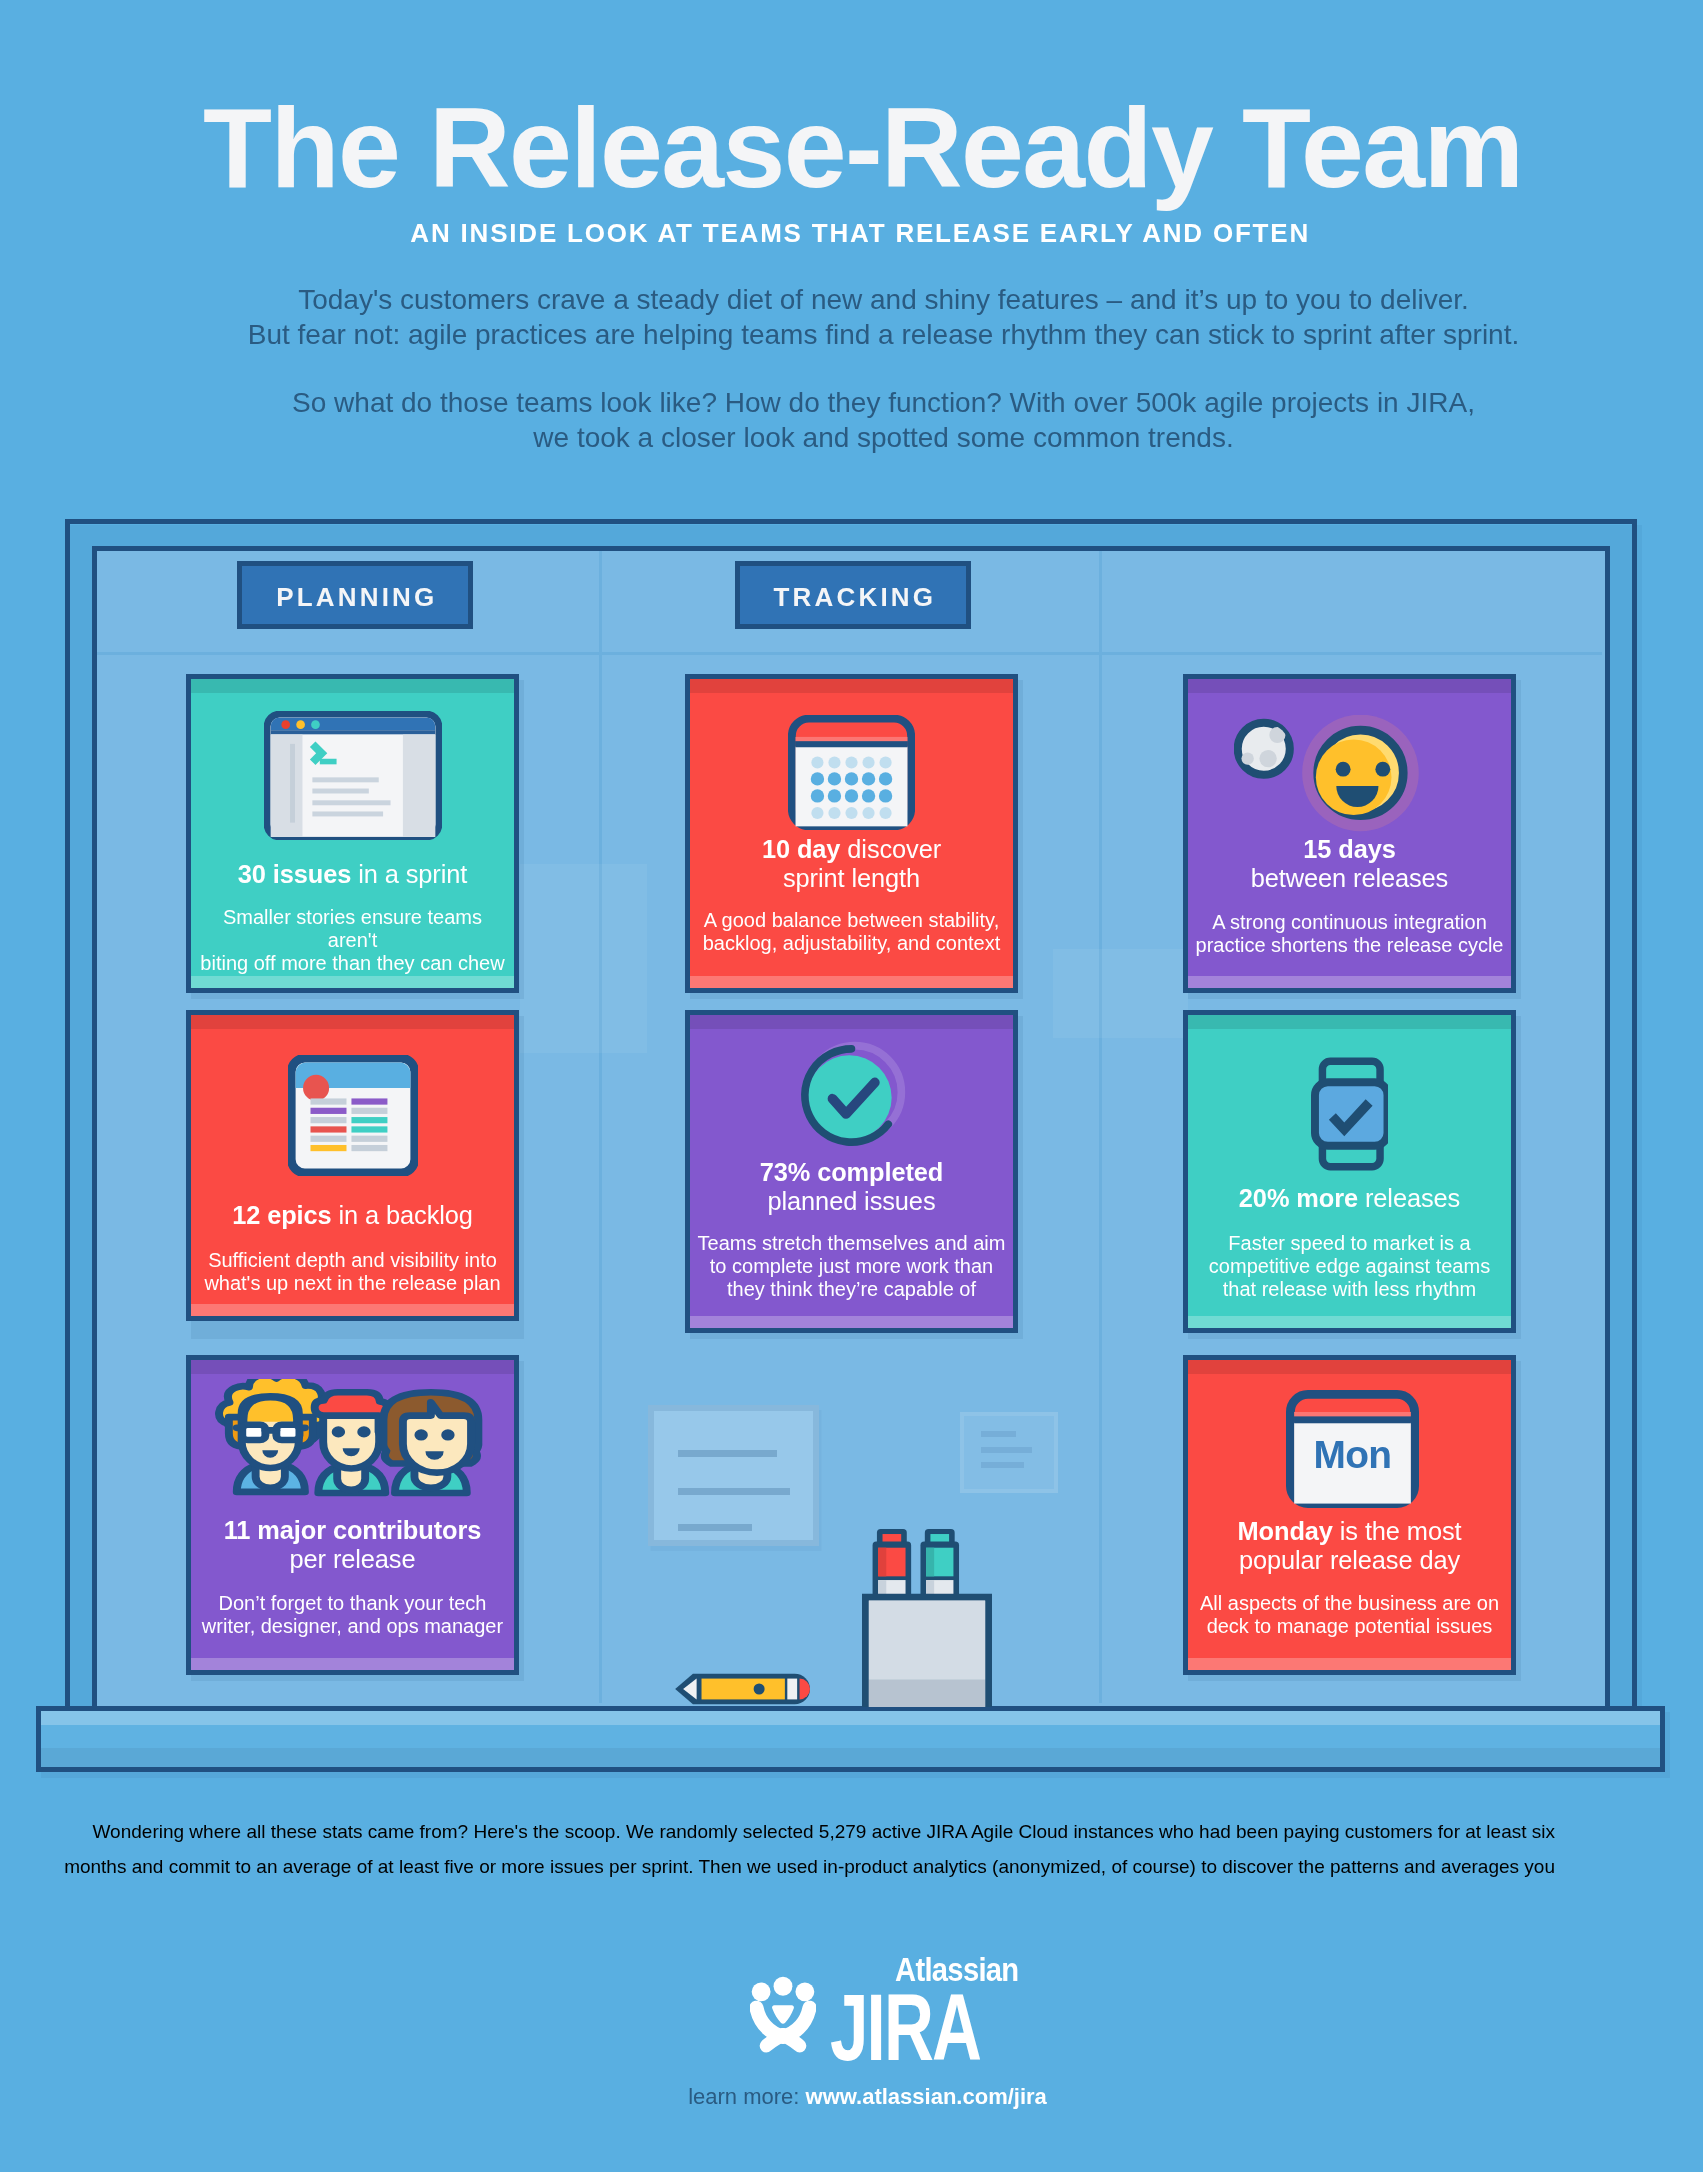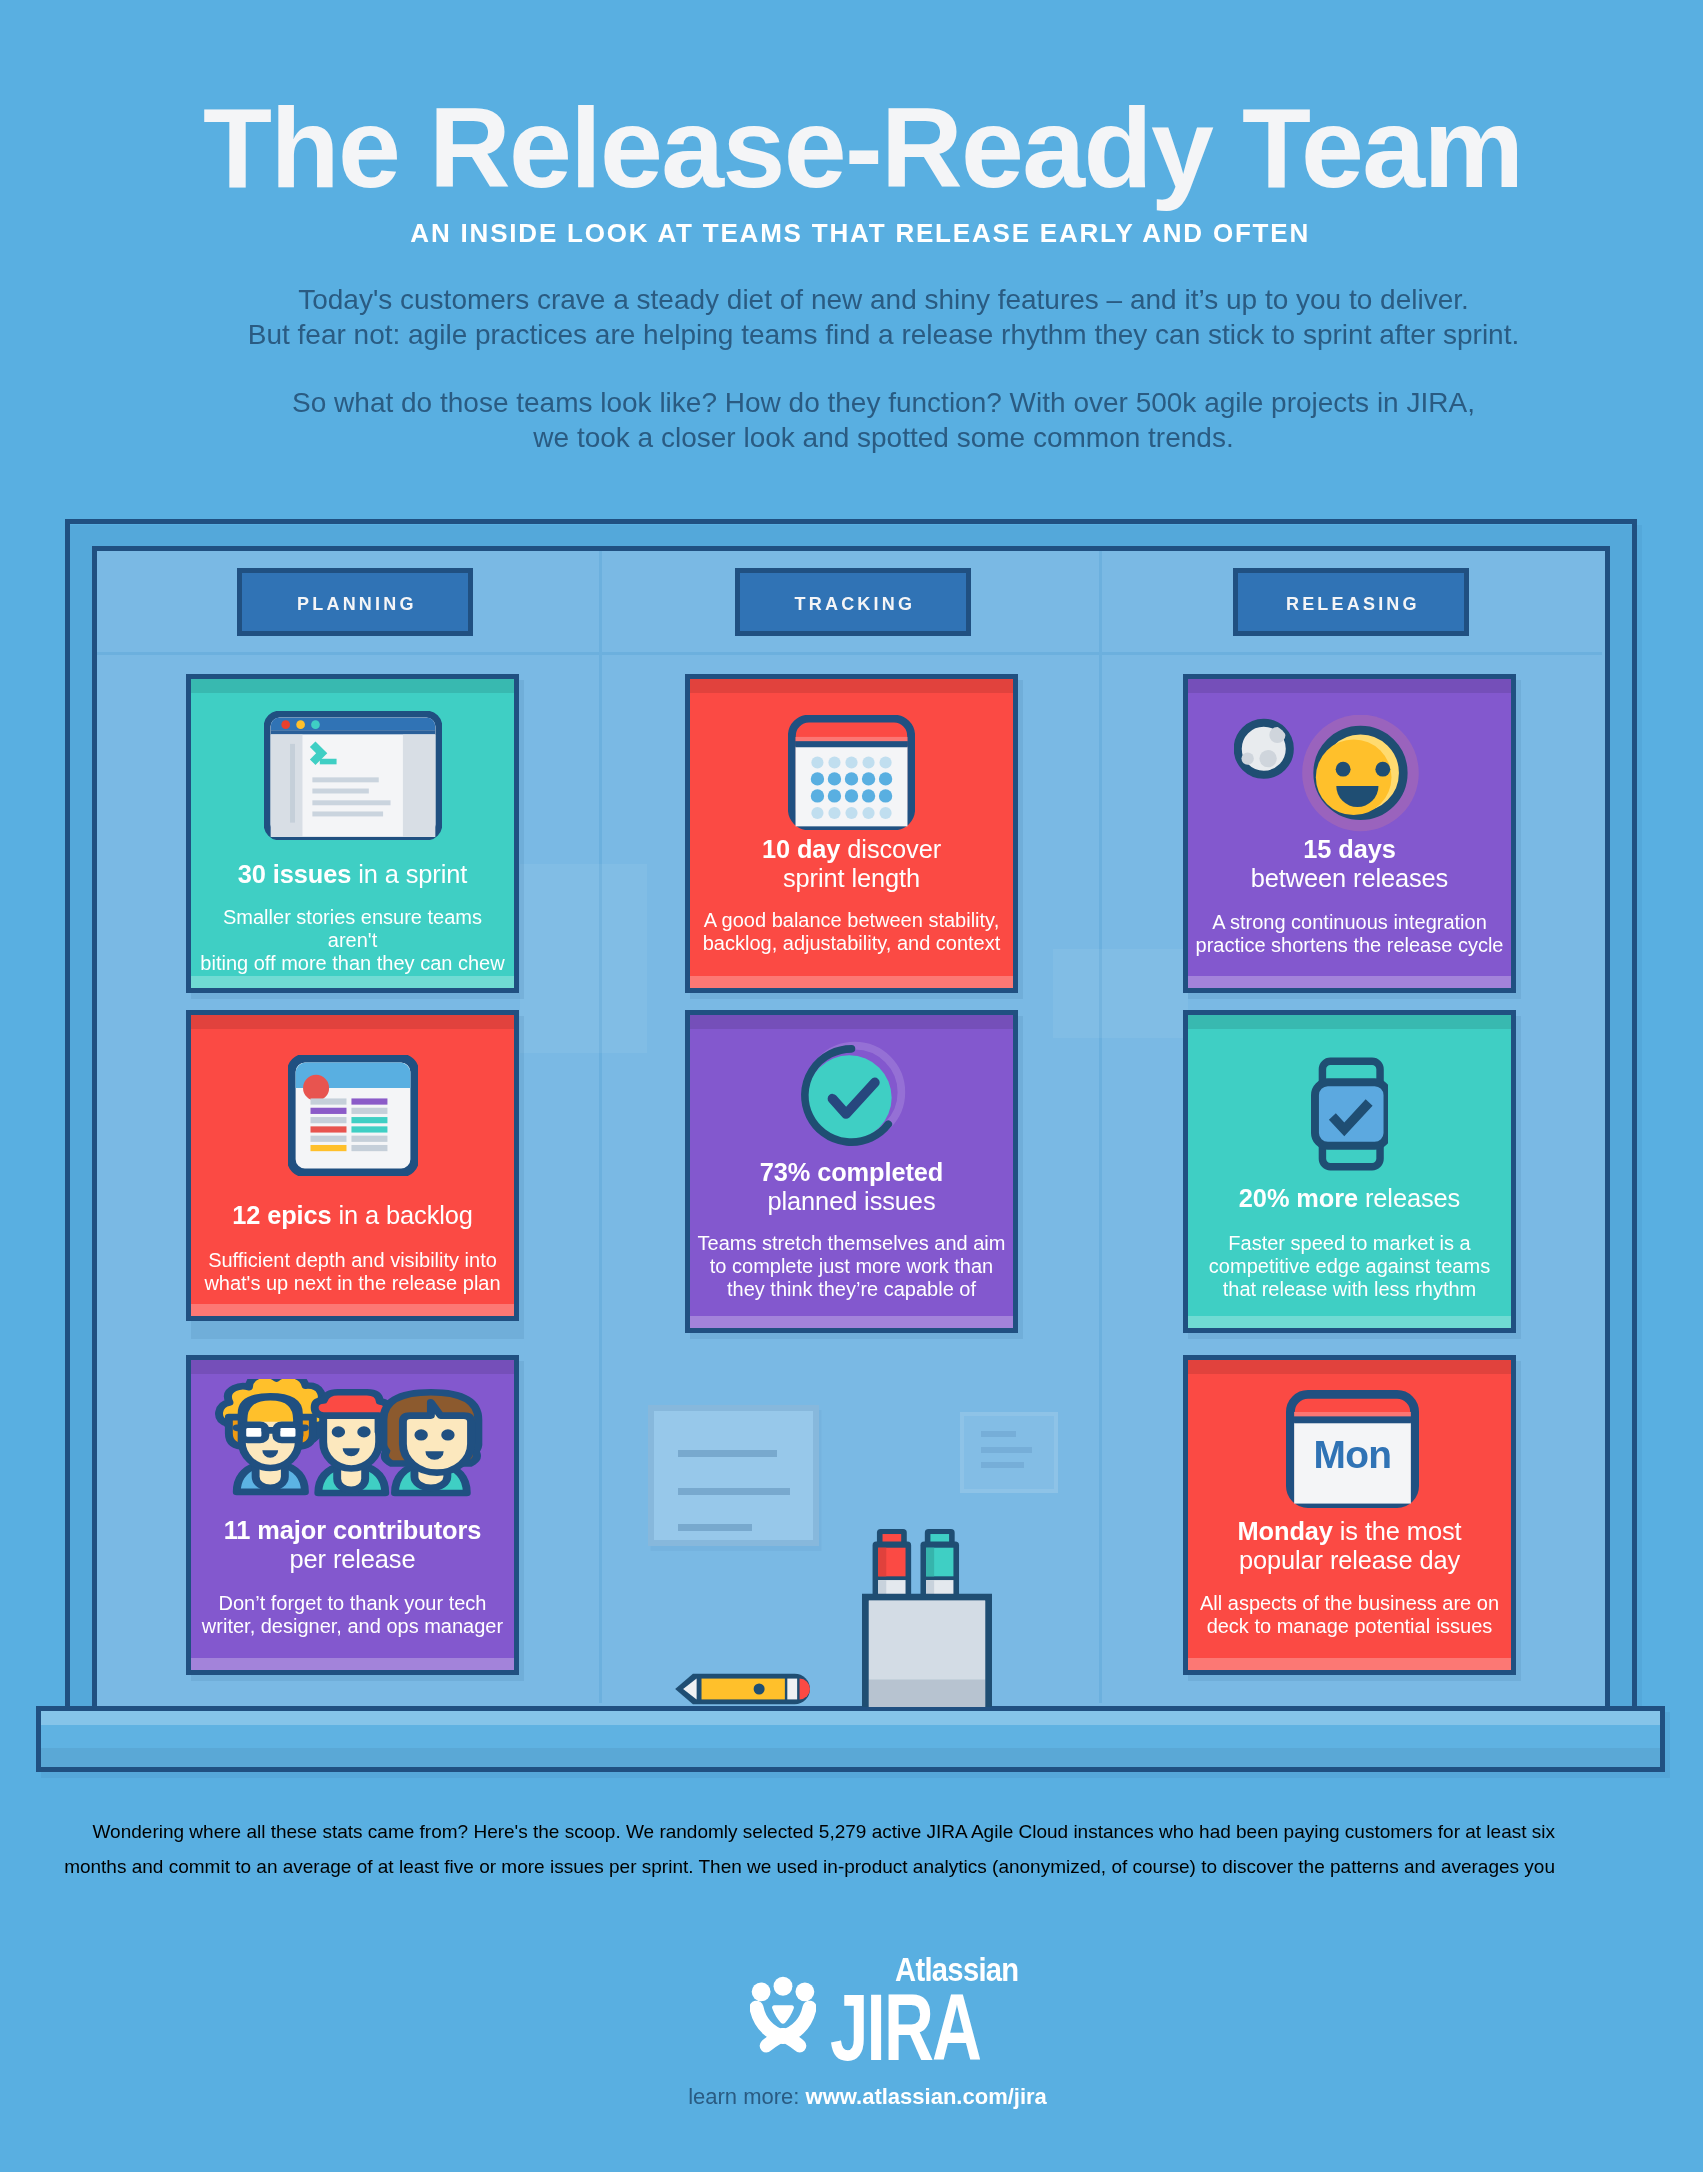--- a/index.html
+++ b/index.html
@@ -16,22 +16,22 @@
 .intro .gap{display:block;height:33px}
 
 .board-shadow{position:absolute;left:70px;top:525px;width:1572px;height:1187px;
   background:rgba(32,80,129,0.07)}
 .board-outer{position:absolute;left:65px;top:519px;width:1572px;height:1187px;
   border:5.6px solid #205081;border-bottom:0}
 .board-inner{position:absolute;left:22px;top:22px;width:1518px;height:1160px;
   border:5.6px solid #205081;border-bottom:0;background:#7AB9E4;overflow:hidden}
 .col-div{position:absolute;top:0;height:1152px;width:3.1px;background:#6CB0DE}
 .row-div{position:absolute;left:0;width:1505px;height:3.1px;background:#6CB0DE}
-.col-head{position:absolute;top:17px;height:68px;border:5.6px solid #205081;background:#3073B5;
-  color:#F4F5F7;font-size:18px;font-weight:bold;letter-spacing:3.2px;
+.col-head{position:absolute;top:10px;height:68px;border:5.6px solid #205081;background:#3073B5;
+  color:#F4F5F7;font-size:26px;font-weight:bold;letter-spacing:3.2px;
   display:flex;align-items:center;justify-content:center;text-indent:3.7px;padding-top:4px}
 
 .note-big{position:absolute;border:6.8px solid rgba(32,80,129,0.13);background:rgba(255,255,255,0.22);box-shadow:2.5px 5px 0 rgba(32,80,129,0.05)}
 .note-big .ln{position:absolute;height:6.8px;background:rgba(32,80,129,0.26)}
 .note-sm{position:absolute;border:4.3px solid rgba(255,255,255,0.09);background:rgba(255,255,255,0.07)}
 .note-sm .ln{position:absolute;height:5.6px;background:rgba(32,80,129,0.13)}
 .ghost{position:absolute;background:rgba(255,255,255,0.06)}
 
 .card{position:absolute;width:333px;border:5.6px solid #205081;overflow:hidden}
 .cardsh{position:absolute;width:333px;background:rgba(32,80,129,0.10)}
@@ -76,21 +76,20 @@
 <div class="subtitle">AN INSIDE LOOK AT TEAMS THAT RELEASE EARLY AND OFTEN</div>
 <div class="intro"><span>Today's customers crave a steady diet of new and shiny features – and it’s up to you to deliver.</span><br><span>But fear not: agile practices are helping teams find a release rhythm they can stick to sprint after sprint.</span><span class="gap"></span><span>So what do those teams look like? How do they function? With over 500k agile projects in JIRA,</span><br><span>we took a closer look and spotted some common trends.</span></div>
 <div class="board-shadow"></div>
 <div class="board-outer">
  <div class="board-inner">
   <div class="col-div" style="left:502px"></div>
   <div class="col-div" style="left:1002px"></div>
   <div class="row-div" style="top:101px"></div>
   <div class="col-head" style="left:140px;width:236px">PLANNING</div>
   <div class="col-head" style="left:638px;width:236px">TRACKING</div>
-  <div class="col-head" style="left:1136px;width:236px">RELEASING</div>
   <div class="ghost" style="left:956px;top:398px;width:135px;height:89px"></div>
   <div class="ghost" style="left:423px;top:313px;width:127px;height:189px"></div>
   <div class="note-big" style="left:551px;top:854px;width:171px;height:141px">
    <div class="ln" style="left:23.6px;top:39px;width:99px"></div>
    <div class="ln" style="left:23.6px;top:77px;width:112px"></div>
    <div class="ln" style="left:23.6px;top:113px;width:74px"></div>
   </div>
   <div class="note-sm" style="left:863px;top:861px;width:98px;height:81px">
    <div class="ln" style="left:17.4px;top:15px;width:35px"></div>
    <div class="ln" style="left:17.4px;top:31px;width:51px"></div>

